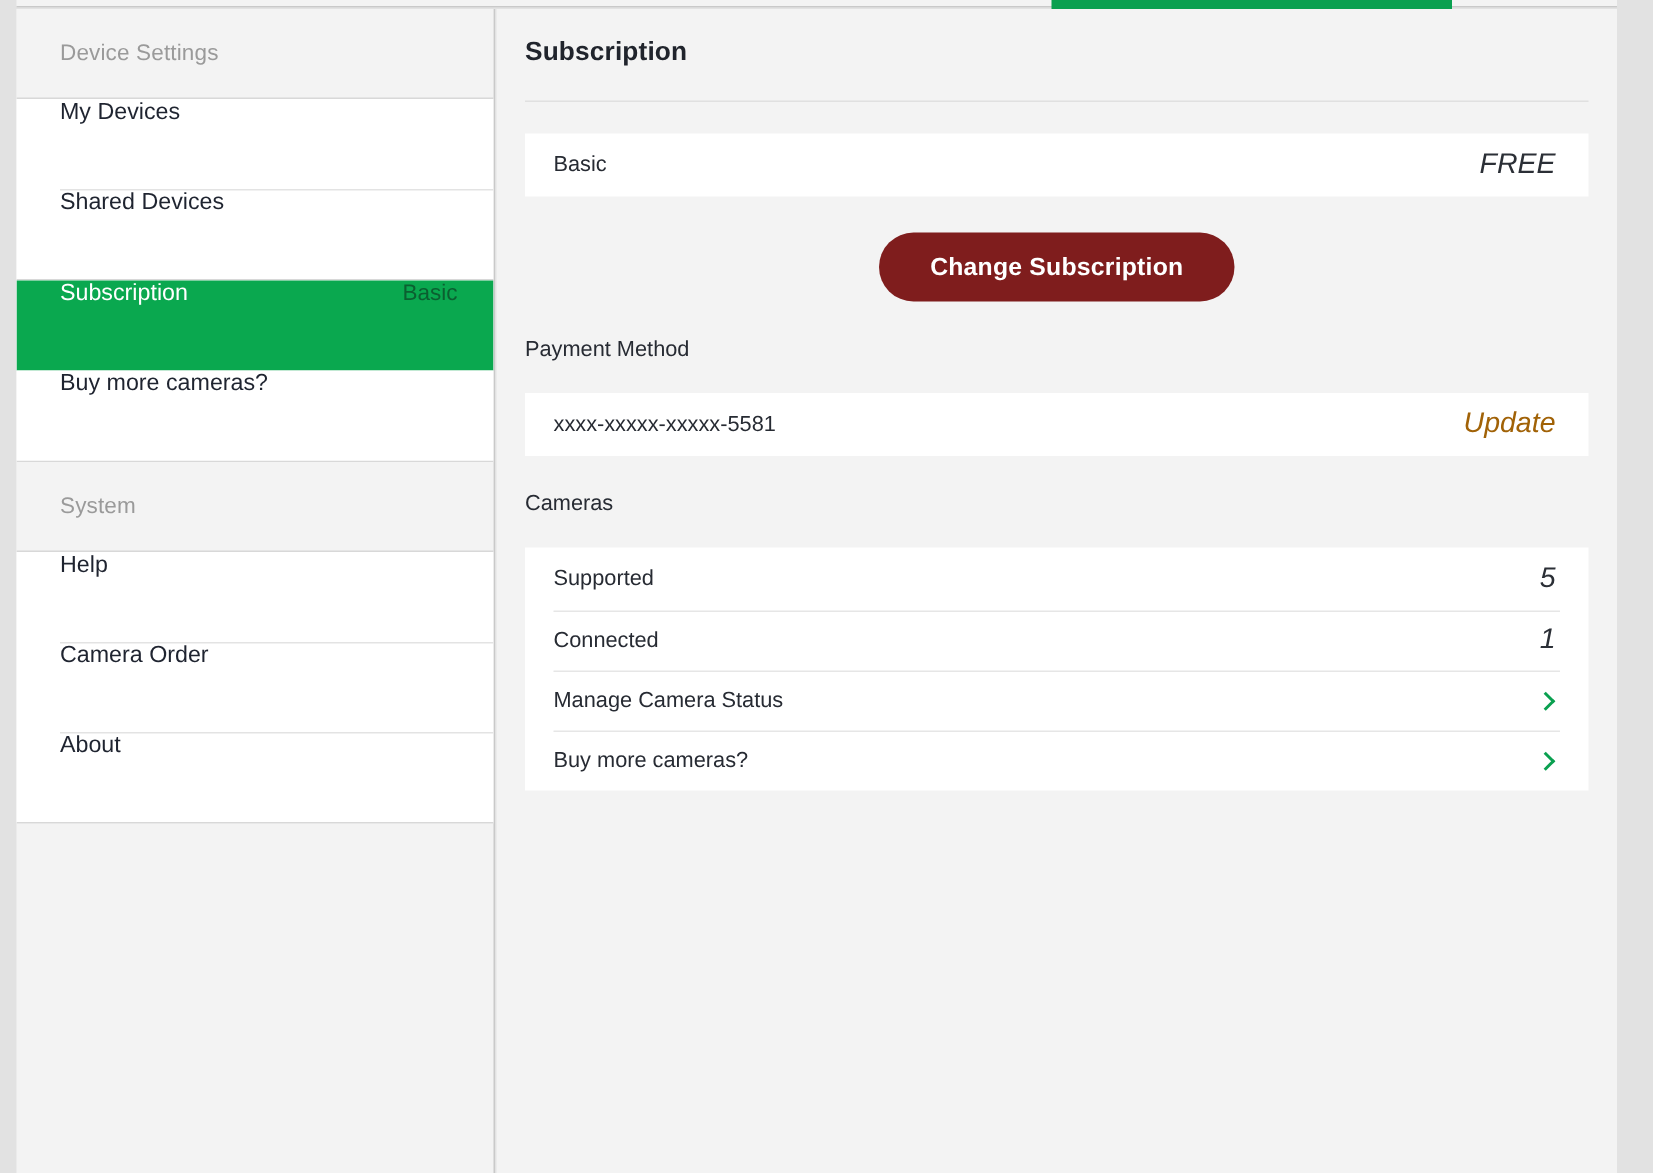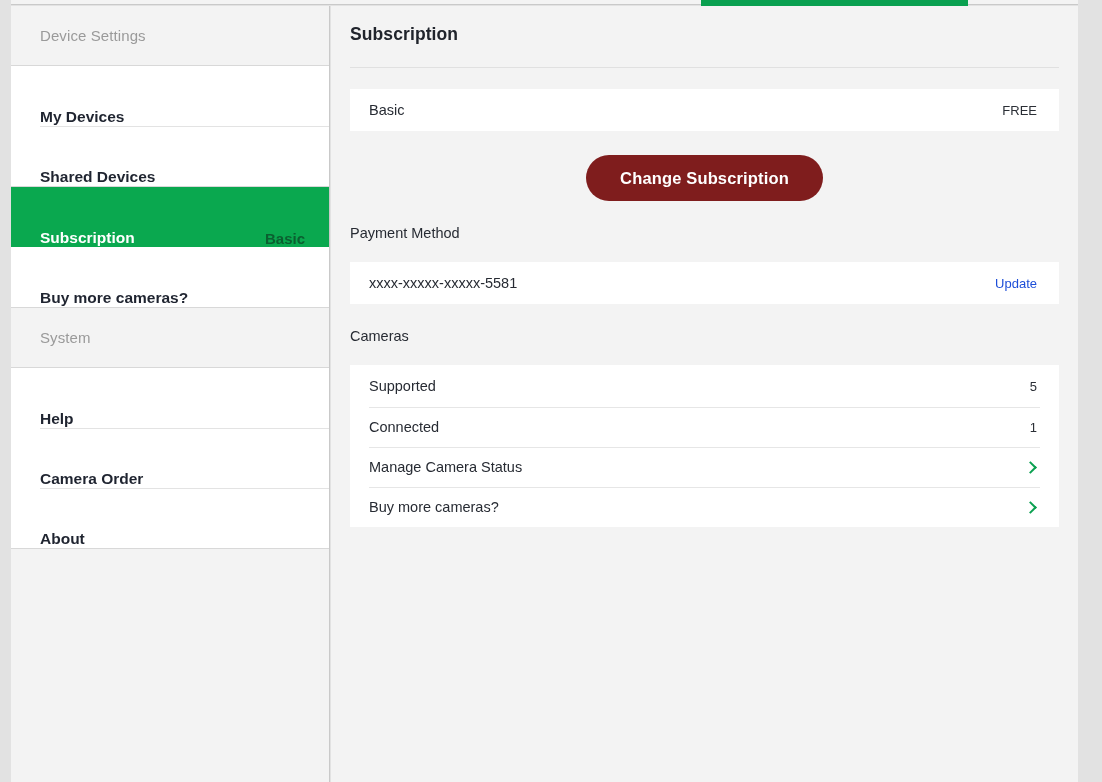--- a/index.html
+++ b/index.html
@@ -64,28 +64,27 @@
 
   .nav-group {
     background: #ffffff;
     border-bottom: 1px solid #d8d8d8;
   }
 
   .nav-item {
     position: relative;
     height: 60px;
     display: flex;
-    align-items: flex-end;
+    align-items: flex-start;
     justify-content: space-between;
     padding: 0 24px 0 29px;
     background: #ffffff;
     color: #1f2430;
     font-size: 15.5px;
     cursor: default;
-    font-weight: bold;
   }
   .nav-item + .nav-item::before {
     content: "";
     position: absolute;
     left: 29px;
     right: 0;
     top: 0;
     height: 1px;
     background: #e3e3e3;
   }
@@ -145,22 +144,22 @@
   .card .row:first-child { height: 42px; }
   .row + .row::before {
     content: "";
     position: absolute;
     left: 19px;
     right: 19px;
     top: 0;
     height: 1px;
     background: #e6e6e6;
   }
-  .row .row-value { color: #2b2f36; font-size: 13px; }
-  .row .row-value.link { color: #1d4ed8; }
+  .row .row-value { color: #2b2f36; font-size: 19px; font-style: italic; }
+  .row .row-value.link { color: #a16207; }
 
   .btn-wrap {
     display: flex;
     justify-content: center;
     margin-top: 24px;
   }
   .btn-primary {
     background: #7f1d1d;
     color: #ffffff;
     border: none;

